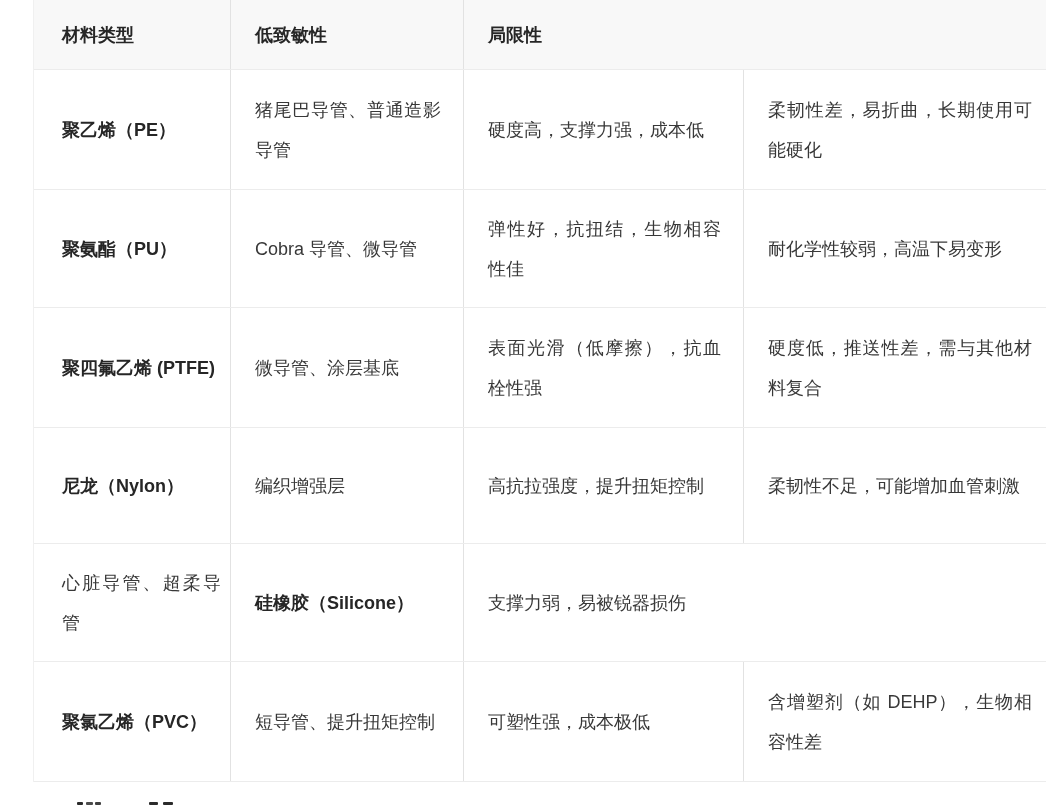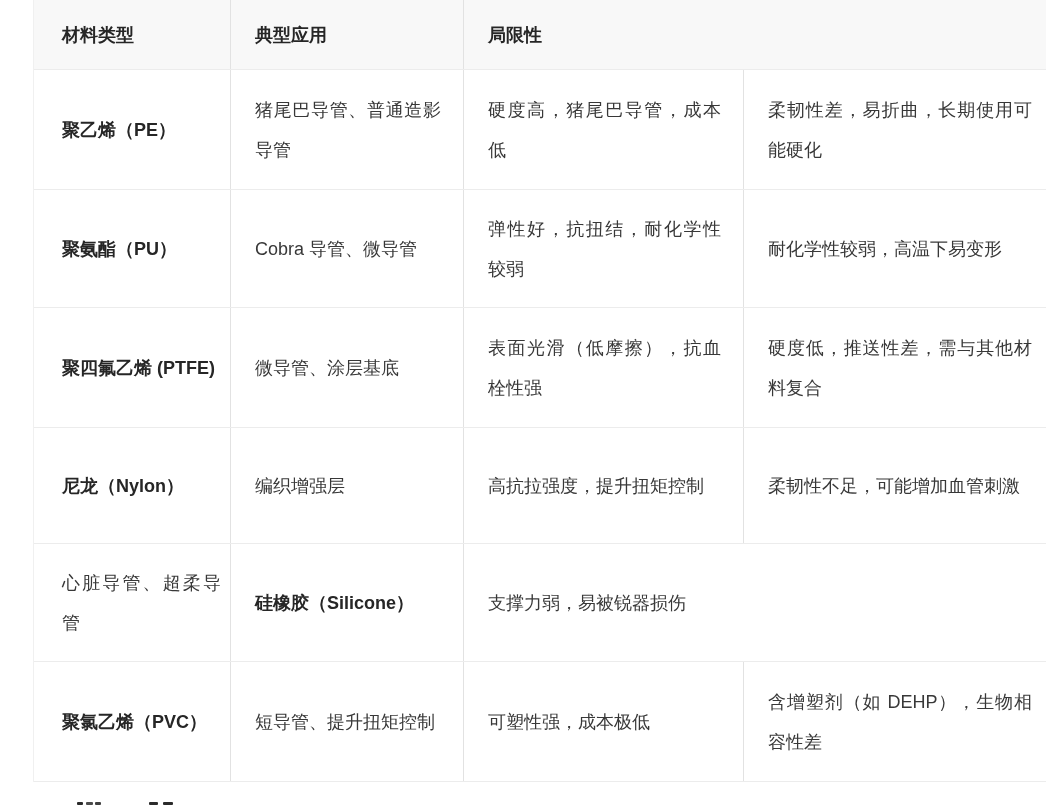--- a/index.html
+++ b/index.html
@@ -65,51 +65,51 @@
 </head>
 <body>
 
 <div class="doc-table">
 
   <div class="t-row t-header">
     <div class="t-cell">
         <span class="txt">材料类型</span>
       </div>
     <div class="t-cell">
-        <span class="txt">典型应用</span>
+        <span class="txt">低致敏性</span>
       </div>
     <div class="t-cell">
         <span class="txt">局限性</span>
       </div>
   </div>
 
   <div class="t-row r1">
     <div class="t-cell col-material">
         <span class="txt">聚乙烯（PE）</span>
       </div>
     <div class="t-cell">
         <span class="txt">猪尾巴导管、普通造影导管</span>
       </div>
     <div class="t-cell">
-        <span class="txt">硬度高，猪尾巴导管，成本低</span>
+        <span class="txt">硬度高，支撑力强，成本低</span>
       </div>
     <div class="t-cell">
         <span class="txt">柔韧性差，易折曲，长期使用可能硬化</span>
       </div>
   </div>
 
   <div class="t-row r2">
     <div class="t-cell col-material">
         <span class="txt">聚氨酯（PU）</span>
       </div>
     <div class="t-cell">
         <span class="txt">Cobra 导管、微导管</span>
       </div>
     <div class="t-cell">
-        <span class="txt">弹性好，抗扭结，耐化学性较弱</span>
+        <span class="txt">弹性好，抗扭结，生物相容性佳</span>
       </div>
     <div class="t-cell">
         <span class="txt">耐化学性较弱，高温下易变形</span>
       </div>
   </div>
 
   <div class="t-row r3">
     <div class="t-cell col-material">
         <span class="txt">聚四氟乙烯 (PTFE)</span>
       </div>

